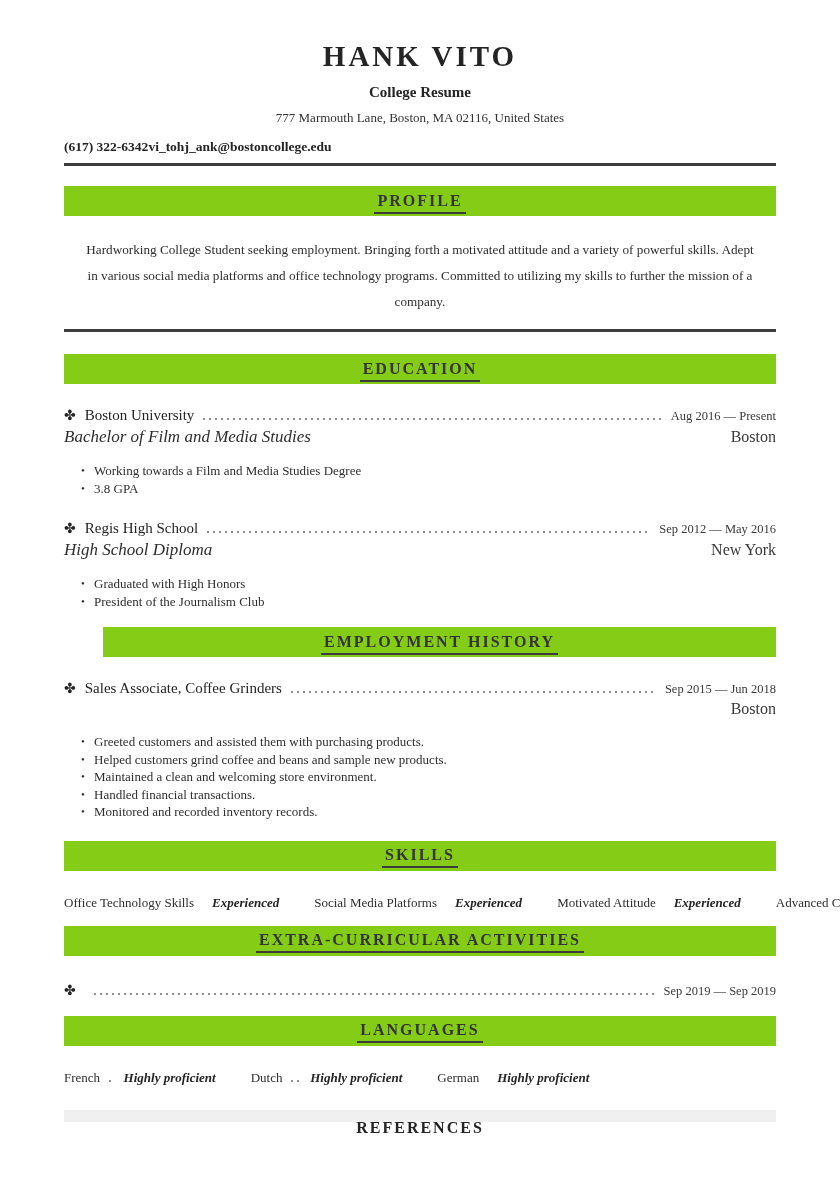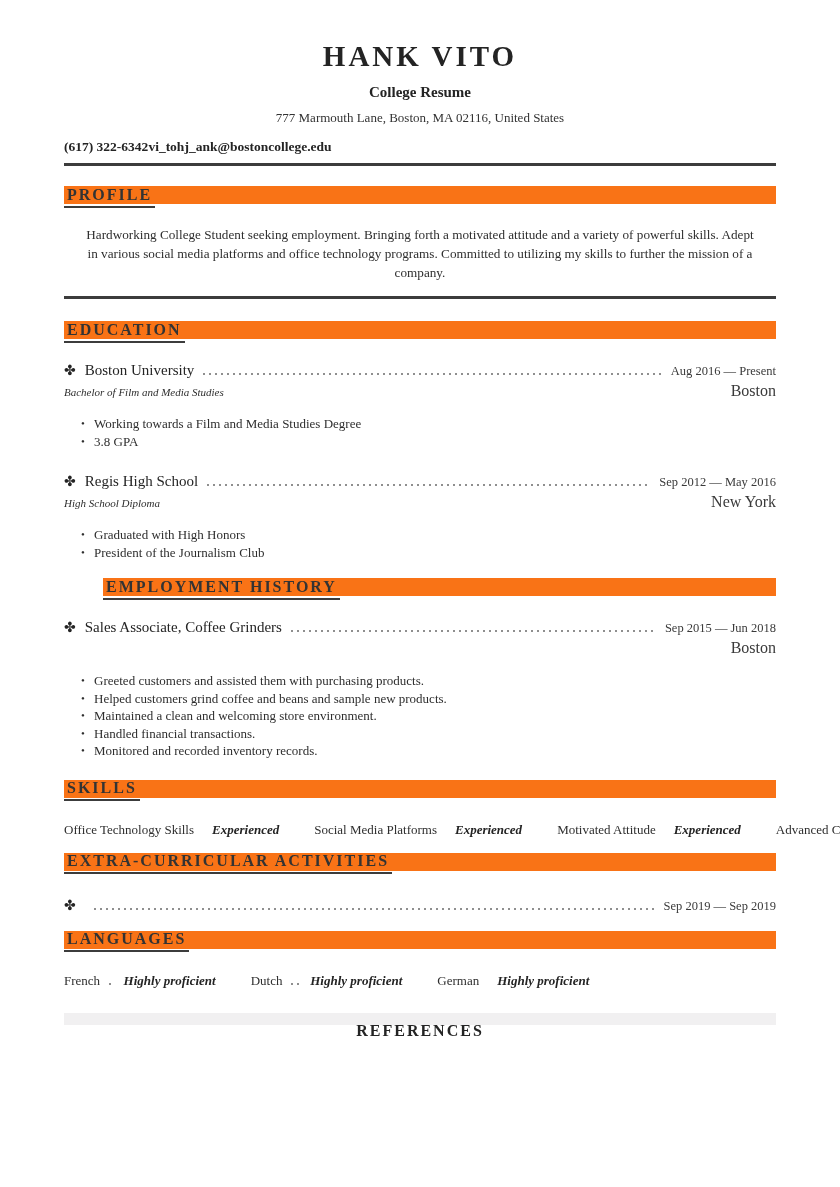--- a/index.html
+++ b/index.html
@@ -46,42 +46,42 @@
   }
   .double-rule {
     margin-top: 8px;
     height: 2px;
     border-top: 2px solid #3c3c3c;
     border-bottom: 1px solid #3c3c3c;
   }
   .double-rule.mid { margin-top: 14px; }
   
   .band {
-    background: #f97316;
-    height: 18px;
+    background: #84cc16;
+    height: 30px;
     display: flex;
     align-items: center;
-    justify-content: flex-start;
+    justify-content: center;
   }
   .band .band-title {
     font-size: 16px;
     font-weight: bold;
     letter-spacing: 2px;
     color: #333333;
     border-bottom: 2px solid #3c3c3c;
     padding: 0 3px 2px;
     margin-top: 3px;
   }
   
   .profile-band { margin-top: 20px; }
   .profile-text {
     margin: 21px 22px 0;
     text-align: center;
     font-size: 13.2px;
-    line-height: 19px;
+    line-height: 26px;
     color: #2e2e2e;
   }
   
   .section-band { margin-top: 22px; }
   .entry { margin-top: 23px; }
   .entry-head {
     display: flex;
     align-items: baseline;
   }
   .fleuron {
@@ -111,21 +111,21 @@
     white-space: nowrap;
   }
   .entry-subrow {
     display: flex;
     justify-content: space-between;
     align-items: baseline;
     margin-top: 3px;
   }
   .entry-subtitle {
     font-style: italic;
-    font-size: 11px;
+    font-size: 17px;
     color: #2e2e2e;
   }
   .entry-location {
     font-size: 16px;
     color: #3a3a3a;
     margin-left: auto;
   }
   ul.bullets {
     list-style: none;
     margin: 15px 0 0 17px;

